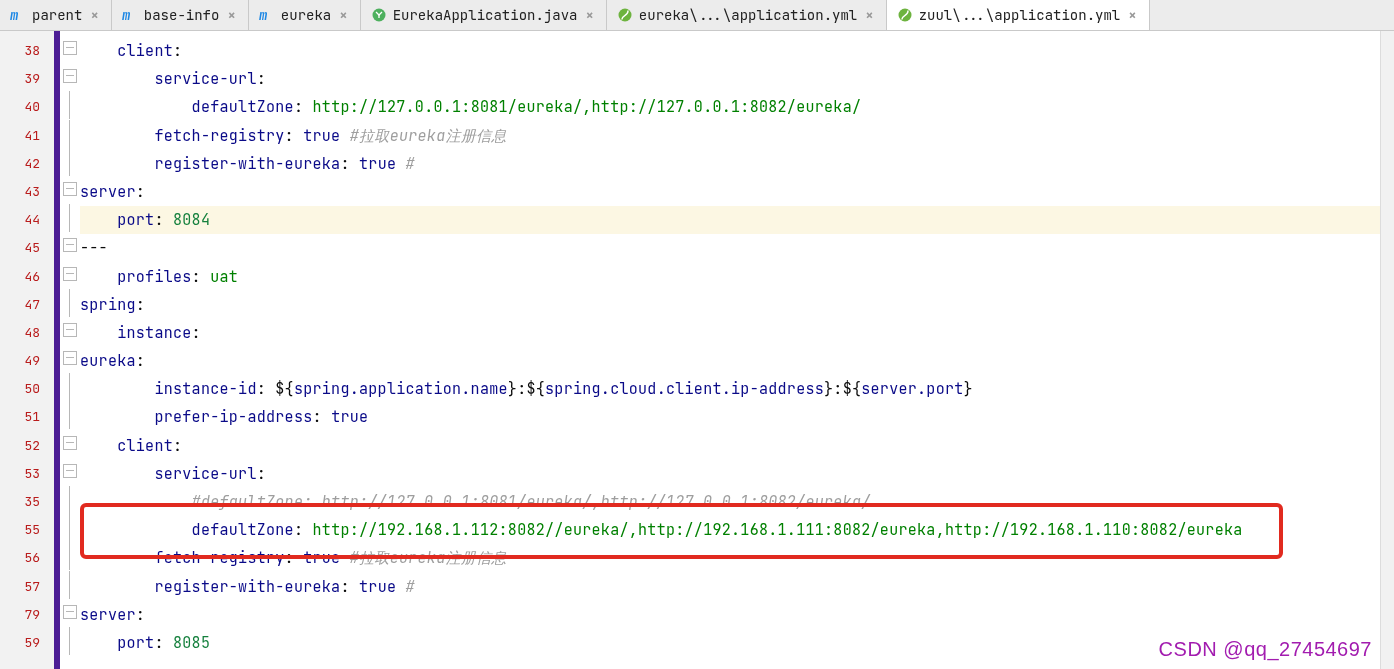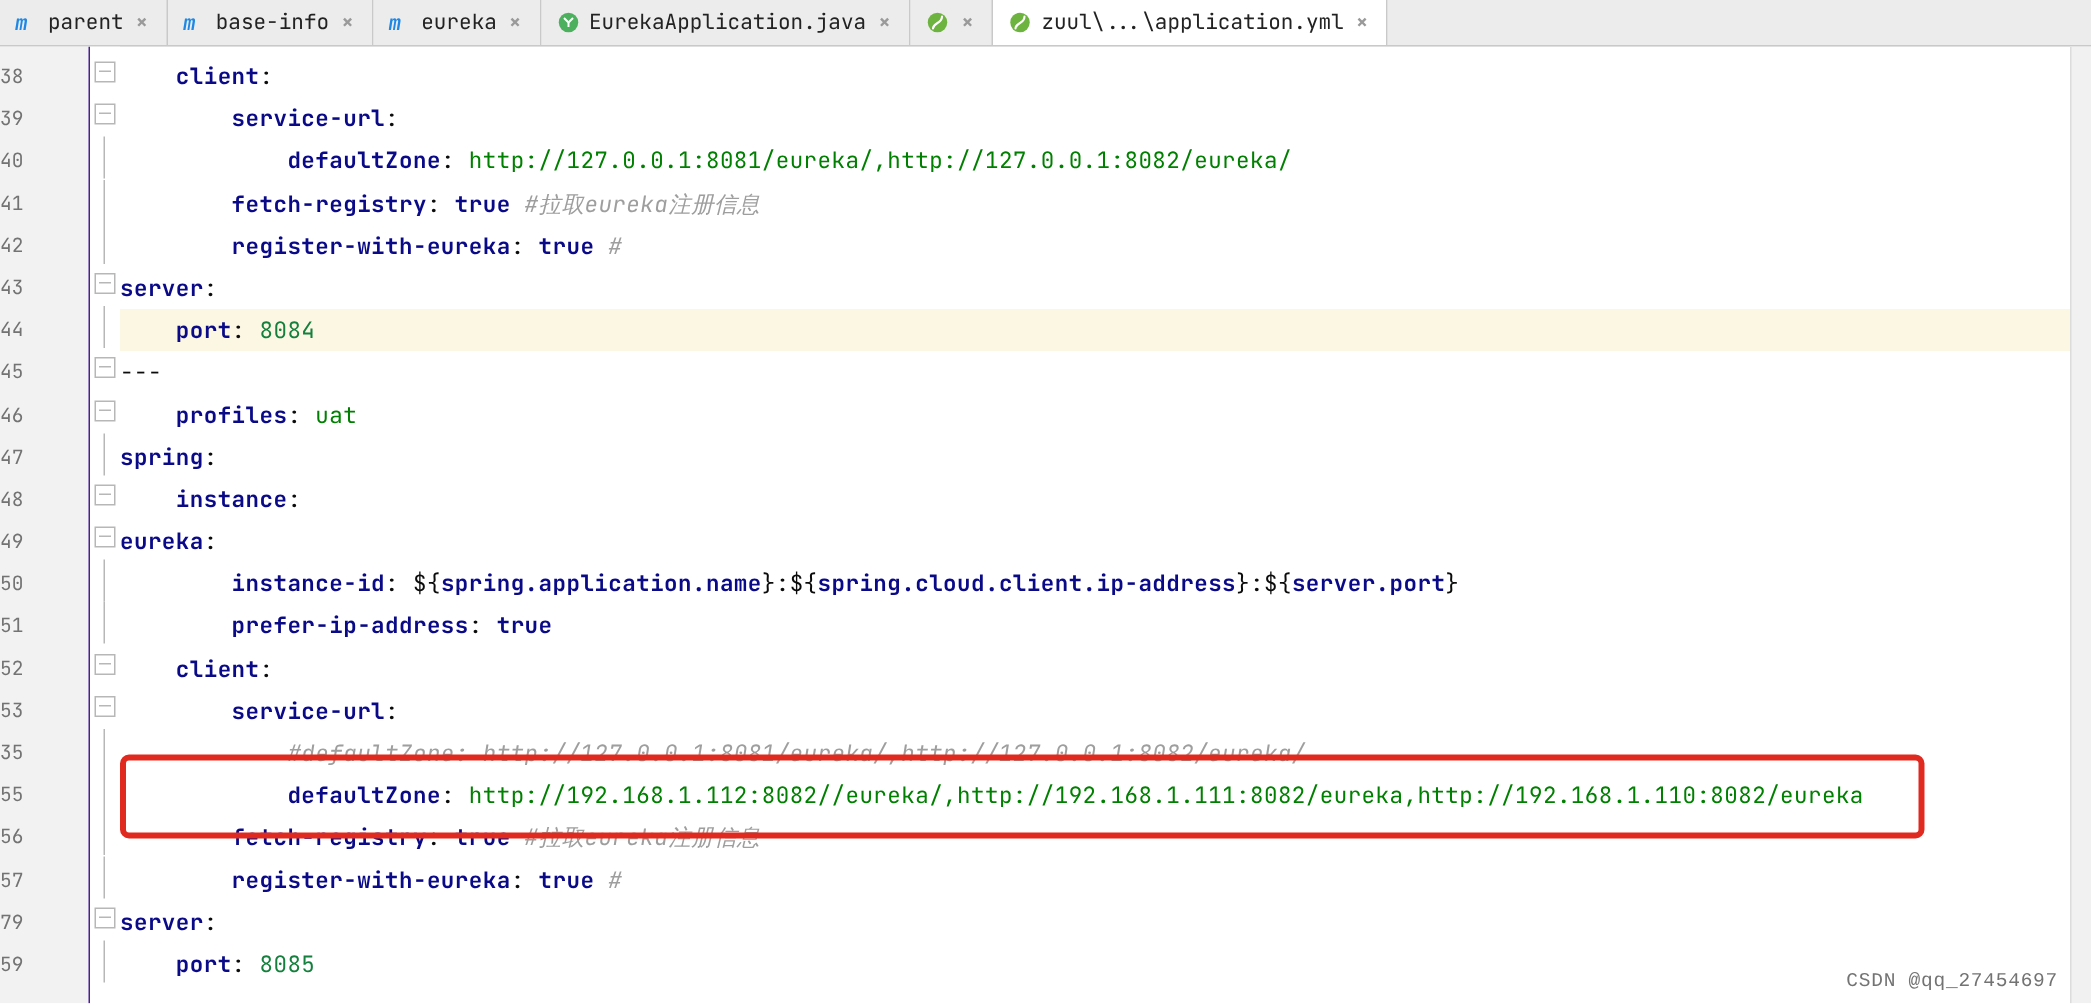--- a/index.html
+++ b/index.html
@@ -7,40 +7,40 @@
   
   .tabbar{display:flex;height:30px;background:#ececec;border-bottom:1px solid #c9c9c9;align-items:stretch}
   .tab{display:flex;align-items:center;gap:6px;padding:0 10px;border-right:1px solid #c9c9c9;background:#ececec;cursor:pointer;white-space:nowrap}
   .tab.active{background:#fff}
   .tab .close{color:#9a9a9a;font-weight:bold;padding:0 2px}
   .tab .lbl{color:#222}
   .ico{width:16px;height:16px;flex:0 0 16px;display:flex;align-items:center;justify-content:center}
   .ico svg{width:16px;height:16px}
   
   .editor{display:flex;flex:1;overflow:hidden}
-  .gutter{width:60px;background:#f2f2f2;border-right:1px solid #4c1d95;color:#737373;padding-top:6px;box-sizing:border-box;user-select:none}
+  .gutter{width:60px;background:#f2f2f2;border-right:6px solid #4c1d95;text-align:right;color:#b91c1c;padding-top:6px;box-sizing:border-box;user-select:none}
   .marks{width:20px;background:#fff;border-right:0;padding-top:6px;box-sizing:border-box}
   .gutter div,.marks div{height:28.2px;line-height:28.2px;padding-right:14px;font-size:13px}
   .marks div{padding:0;text-align:center}
   .mark{width:12px;height:12px;display:inline-block;border:1px solid #b7b7b7;background:#fff;position:relative}
   .mark::before,.mark::after{content:"";position:absolute;background:#b7b7b7}
   .mark.minus::before{left:2px;right:2px;top:5px;height:1px}
   .mark.vline{border:none;background:none}
   .mark.vline::before{left:5px;top:-8px;bottom:-8px;width:1px}
   .code{flex:1;padding-top:6px;position:relative;overflow:hidden}
   .row{height:28.2px;line-height:28.2px;white-space:pre;font-size:15px;font-family:inherit;letter-spacing:.3px}
   .row.hl{background:#fcf7e3}
-  .k{color:#0a0a88;font-weight:bold}
+  .k{color:#0a0a88;font-weight:normal}
   .v{color:#15803d}
   .s{color:#008000}
   .c{color:#9e9e9e;font-style:italic}
   .t{color:#0b0b0b}
   .highlight-box{position:absolute;border:4px solid #e12a1f;border-radius:6px;pointer-events:none}
   .vscroll{width:13px;background:#f1f1f1;border-left:1px solid #dcdcdc}
-  .watermark{position:absolute;right:22px;bottom:8px;color:#737373;font-size:13px;letter-spacing:.5px;font-family:Liberation Mono, monospace}
+  .watermark{position:absolute;right:22px;bottom:8px;color:#a21caf;font-size:20px;letter-spacing:.5px;font-family:Liberation Sans, sans-serif}
 </style>
 </head>
 <body>
 
 <div class="root">
   <div class="tabbar" id="tabbar">
       <div class="tab">
         <span class="ico">
           <svg viewBox="0 0 16 16">
             <text x="0" y="13" font-size="14" font-style="italic" font-weight="bold" fill="#1e88e5">m</text>
@@ -78,20 +78,21 @@
         <span class="lbl">EurekaApplication.java</span>
         <span class="close">×</span>
       </div>
       <div class="tab">
         <span class="ico">
           <svg viewBox="0 0 16 16">
             <circle cx="8" cy="8" r="6.5" fill="#6db33f"></circle>
             <path d="M11 4c0 5-6 4-6 8" stroke="#fff" stroke-width="1.4" fill="none" stroke-linecap="round"></path>
           </svg>
         </span>
+        <span class="lbl">eureka\...\application.yml</span>
         <span class="close">×</span>
       </div>
       <div class="tab active">
         <span class="ico">
           <svg viewBox="0 0 16 16">
             <circle cx="8" cy="8" r="6.5" fill="#6db33f"></circle>
             <path d="M11 4c0 5-6 4-6 8" stroke="#fff" stroke-width="1.4" fill="none" stroke-linecap="round"></path>
           </svg>
         </span>
         <span class="lbl">zuul\...\application.yml</span>

